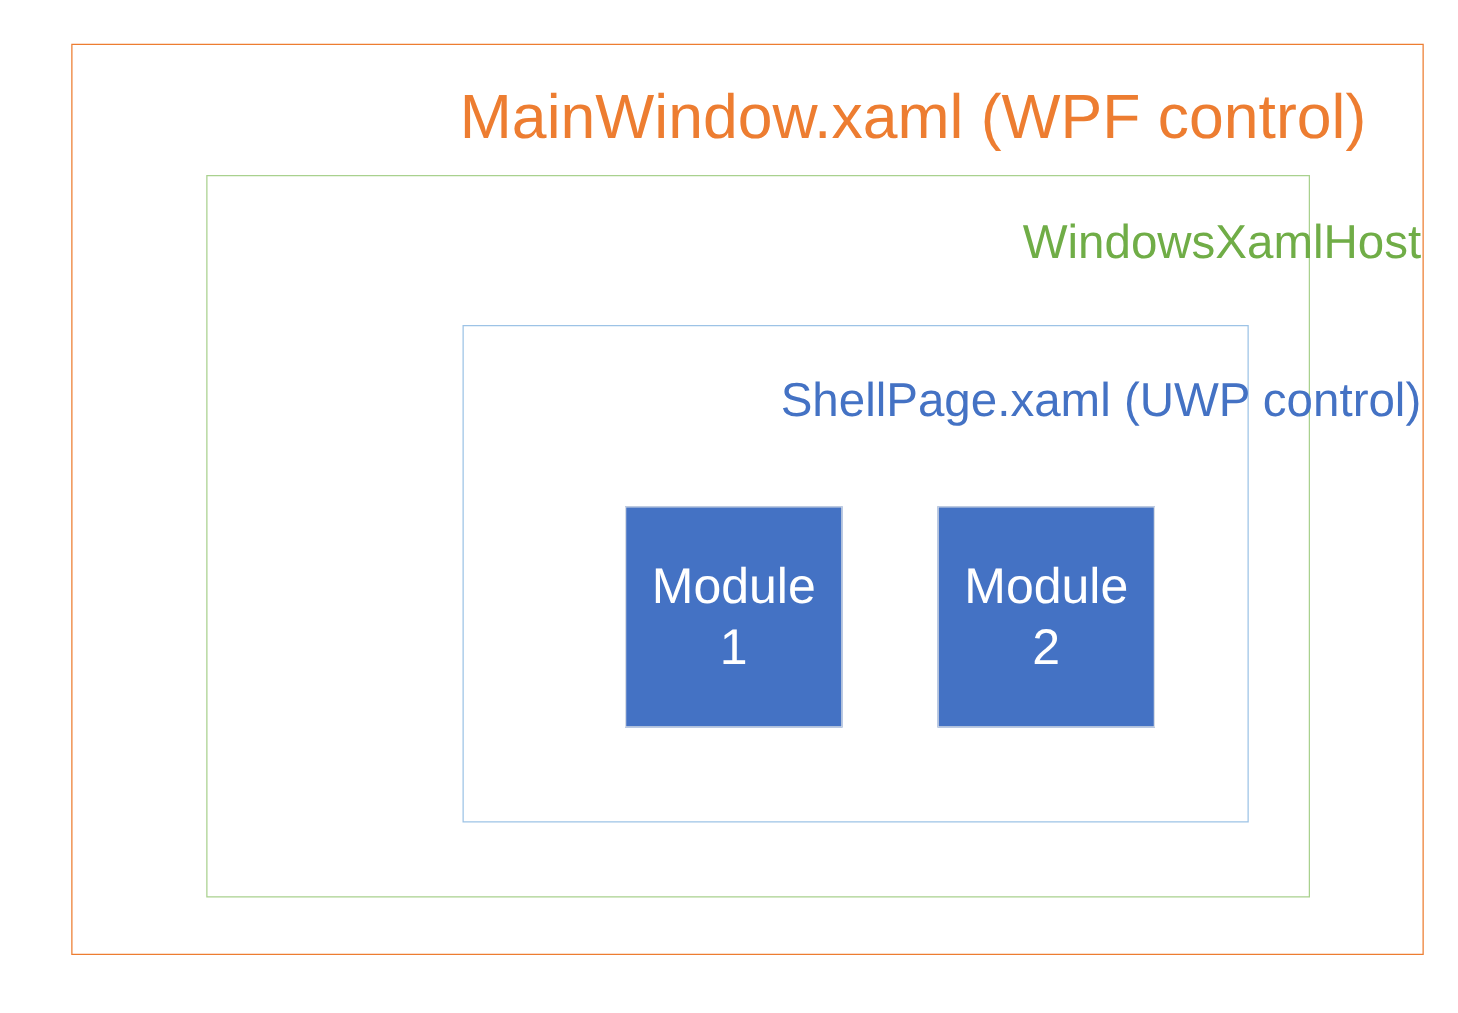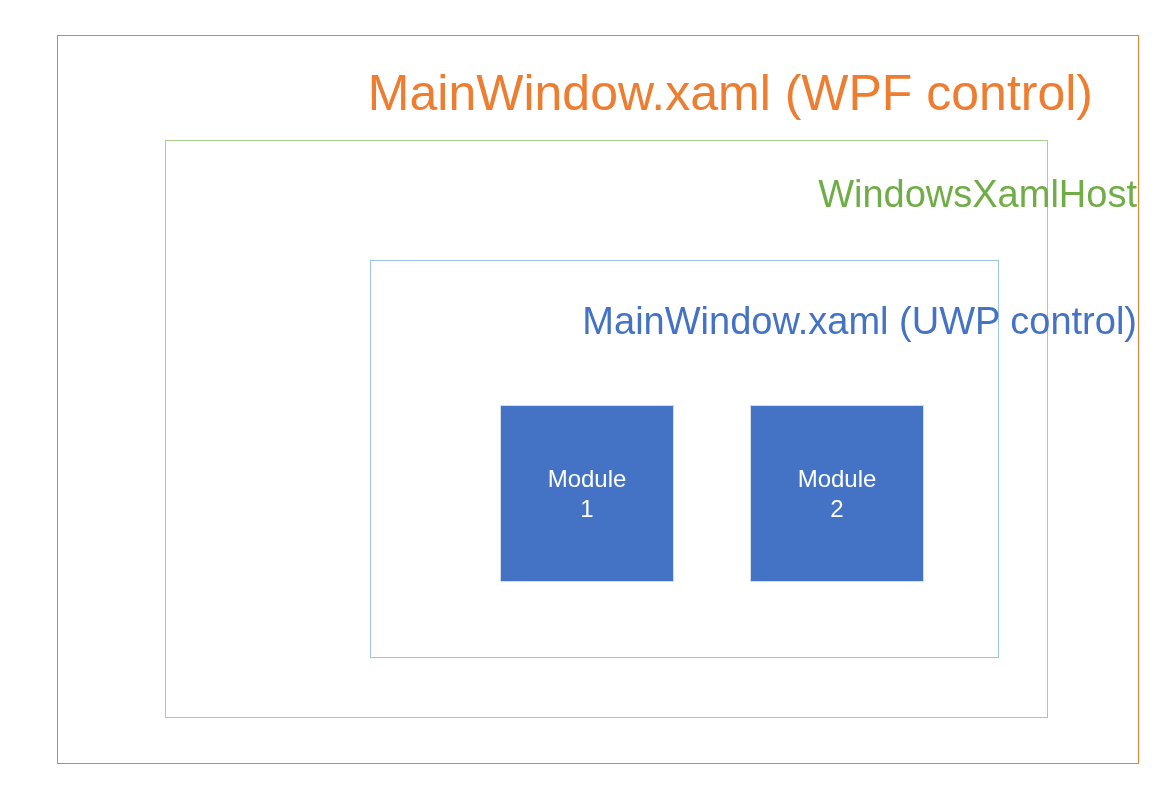--- a/index.html
+++ b/index.html
@@ -91,21 +91,21 @@
   .module {
     position: absolute;
     box-sizing: border-box;
     background: #4472C4;
     border: 1.5px solid #D6DCE5;
     display: flex;
     align-items: center;
     justify-content: center;
     text-align: center;
     color: #ffffff;
-    font-size: 24px;
+    font-size: 40px;
     line-height: 1.22;
     top: 405px;
     width: 174px;
     height: 177px;
   }
 
   .module-1 { left: 500px; }
   .module-2 { left: 750px; }
 
   .module-label {
@@ -120,21 +120,21 @@
   <div class="layer-outer"></div>
 
   <div class="label label-outer">MainWindow.xaml (WPF control)</div>
 
   <div class="layer-middle"></div>
 
   <div class="label label-middle">WindowsXamlHost</div>
 
   <div class="layer-inner"></div>
 
-  <div class="label label-inner">MainWindow.xaml (UWP control)</div>
+  <div class="label label-inner">ShellPage.xaml (UWP control)</div>
 
   <div class="module module-1">
     <div>
       <span class="module-label">Module</span>
       <span class="module-label">1</span>
     </div>
   </div>
 
   <div class="module module-2">
     <div>

